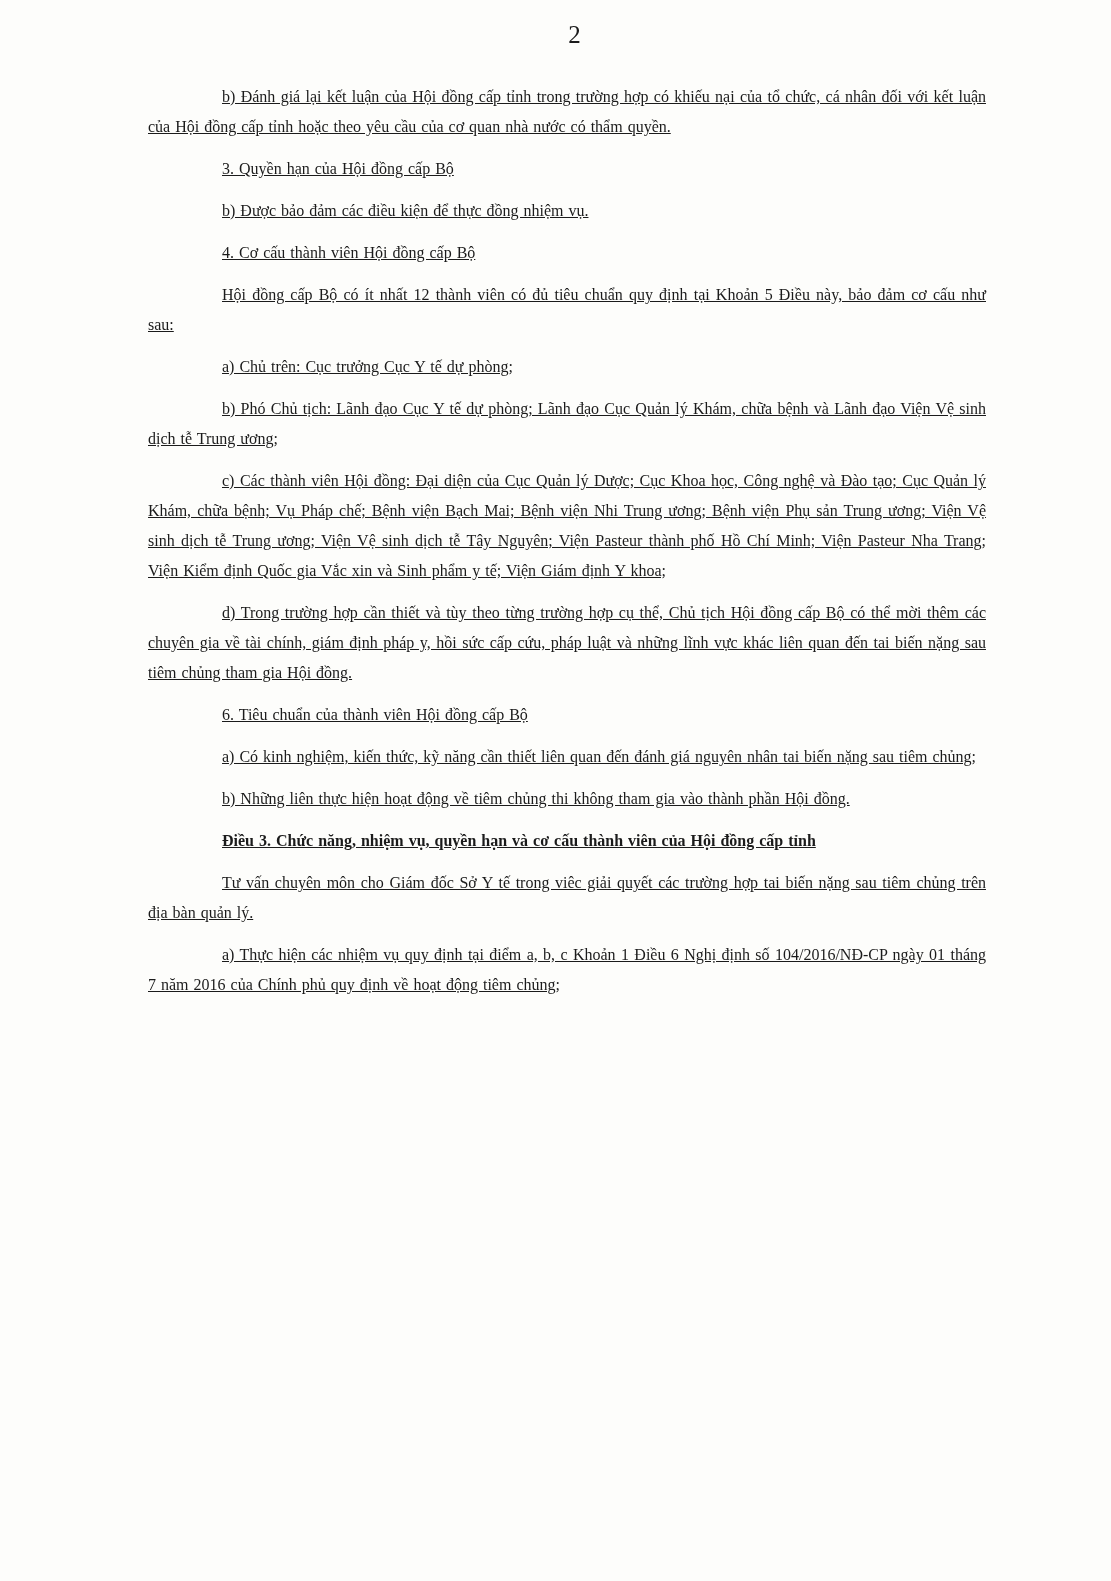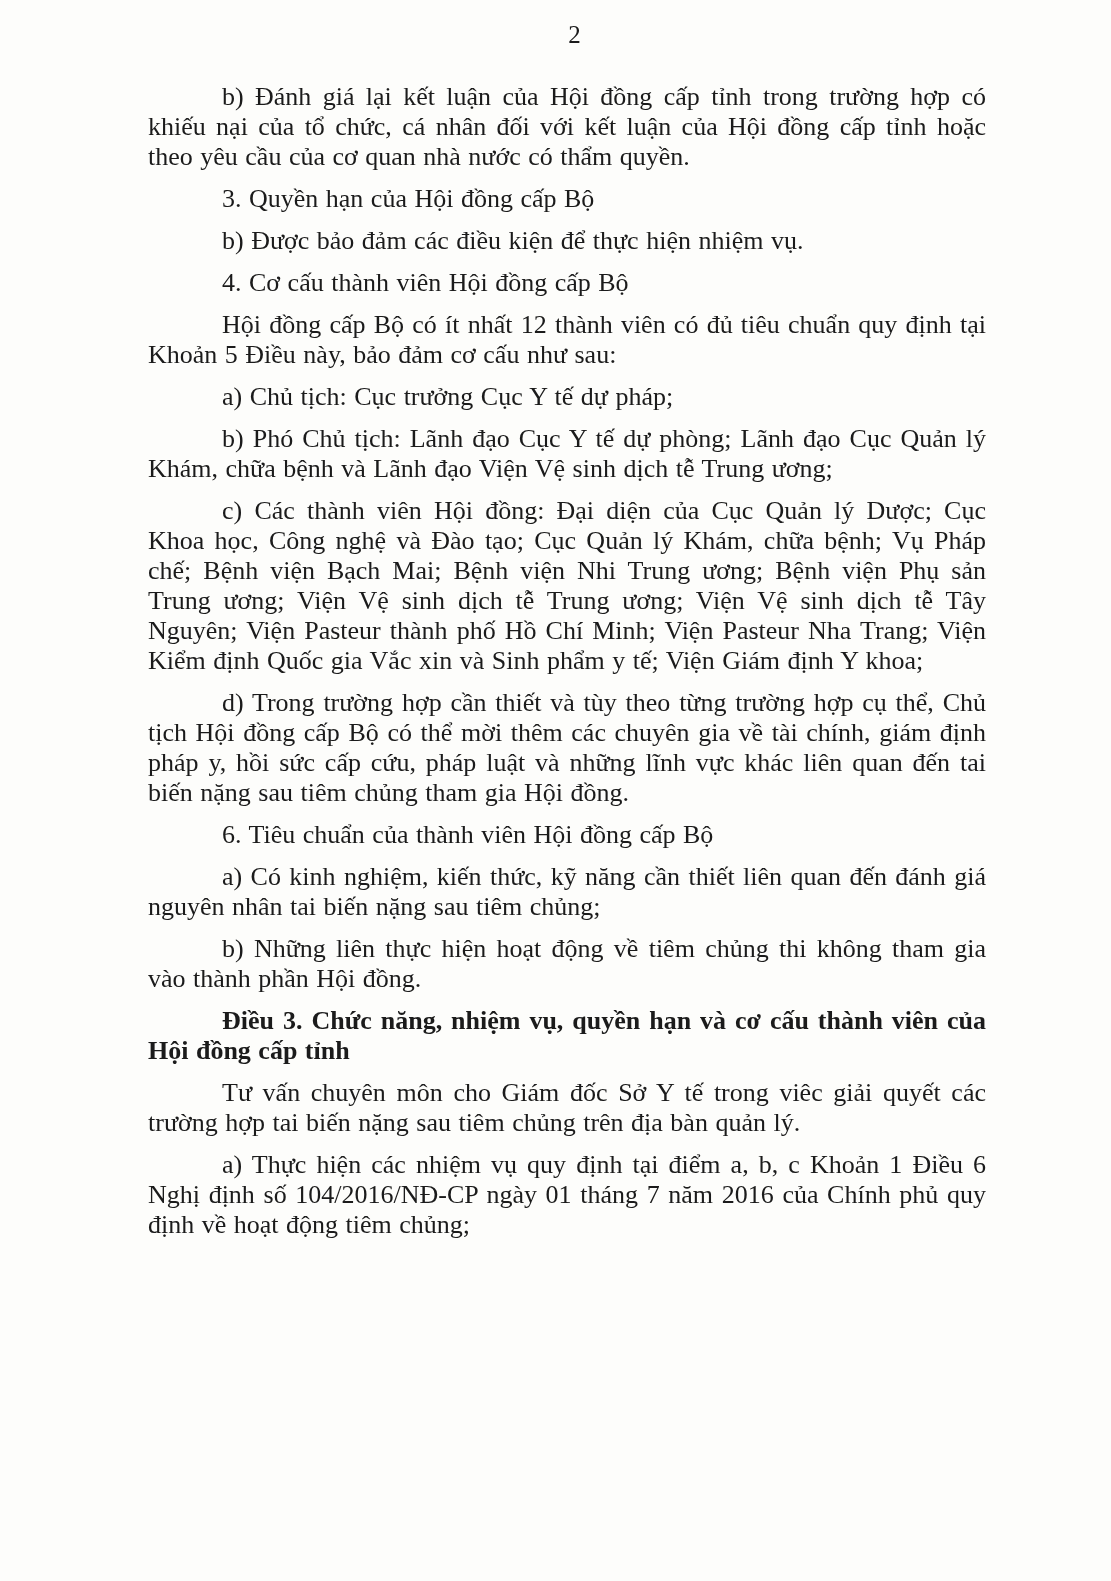--- a/index.html
+++ b/index.html
@@ -19,44 +19,45 @@
     padding: 20px 110px 0 148px;
     overflow: hidden;
   }
   .page-number {
     text-align: center;
     font-size: 25px;
     line-height: 30px;
     margin: 0 0 32px 0;
   }
   .content p {
-    font-size: 26px;
+    font-size: 16px;
     line-height: 30px;
     text-align: justify;
     text-indent: 74px;
     margin: 0 15px 12px 0;
     word-spacing: 1px;
+    text-decoration: underline;
   }
   .content p.bold-heading {
     font-weight: bold;
   }
 </style>
 </head>
 <body>
 
 <div class="page">
   <div class="page-number">2</div>
 
   <div class="content">
     <p>b) Đánh giá lại kết luận của Hội đồng cấp tỉnh trong trường hợp có khiếu nại của tổ chức, cá nhân đối với kết luận của Hội đồng cấp tỉnh hoặc theo yêu cầu của cơ quan nhà nước có thẩm quyền.</p>
     <p>3. Quyền hạn của Hội đồng cấp Bộ</p>
-    <p>b) Được bảo đảm các điều kiện để thực hiện nhiệm vụ.</p>
+    <p>b) Được bảo đảm các điều kiện để thực đồng nhiệm vụ.</p>
     <p>4. Cơ cấu thành viên Hội đồng cấp Bộ</p>
     <p>Hội đồng cấp Bộ có ít nhất 12 thành viên có đủ tiêu chuẩn quy định tại Khoản 5 Điều này, bảo đảm cơ cấu như sau:</p>
-    <p>a) Chủ tịch: Cục trưởng Cục Y tế dự pháp;</p>
+    <p>a) Chủ trên: Cục trưởng Cục Y tế dự phòng;</p>
     <p>b) Phó Chủ tịch: Lãnh đạo Cục Y tế dự phòng; Lãnh đạo Cục Quản lý Khám, chữa bệnh và Lãnh đạo Viện Vệ sinh dịch tễ Trung ương;</p>
     <p>c) Các thành viên Hội đồng: Đại diện của Cục Quản lý Dược; Cục Khoa học, Công nghệ và Đào tạo; Cục Quản lý Khám, chữa bệnh; Vụ Pháp chế; Bệnh viện Bạch Mai; Bệnh viện Nhi Trung ương; Bệnh viện Phụ sản Trung ương; Viện Vệ sinh dịch tễ Trung ương; Viện Vệ sinh dịch tễ Tây Nguyên; Viện Pasteur thành phố Hồ Chí Minh; Viện Pasteur Nha Trang; Viện Kiểm định Quốc gia Vắc xin và Sinh phẩm y tế; Viện Giám định Y khoa;</p>
     <p>d) Trong trường hợp cần thiết và tùy theo từng trường hợp cụ thể, Chủ tịch Hội đồng cấp Bộ có thể mời thêm các chuyên gia về tài chính, giám định pháp y, hồi sức cấp cứu, pháp luật và những lĩnh vực khác liên quan đến tai biến nặng sau tiêm chủng tham gia Hội đồng.</p>
     <p>6. Tiêu chuẩn của thành viên Hội đồng cấp Bộ</p>
     <p>a) Có kinh nghiệm, kiến thức, kỹ năng cần thiết liên quan đến đánh giá nguyên nhân tai biến nặng sau tiêm chủng;</p>
     <p>b) Những liên thực hiện hoạt động về tiêm chủng thi không tham gia vào thành phần Hội đồng.</p>
     <p class="bold-heading">Điều 3. Chức năng, nhiệm vụ, quyền hạn và cơ cấu thành viên của Hội đồng cấp tỉnh</p>
     <p>Tư vấn chuyên môn cho Giám đốc Sở Y tế trong viêc giải quyết các trường hợp tai biến nặng sau tiêm chủng trên địa bàn quản lý.</p>
     <p>a) Thực hiện các nhiệm vụ quy định tại điểm a, b, c Khoản 1 Điều 6 Nghị định số 104/2016/NĐ-CP ngày 01 tháng 7 năm 2016 của Chính phủ quy định về hoạt động tiêm chủng;</p>
   </div>

